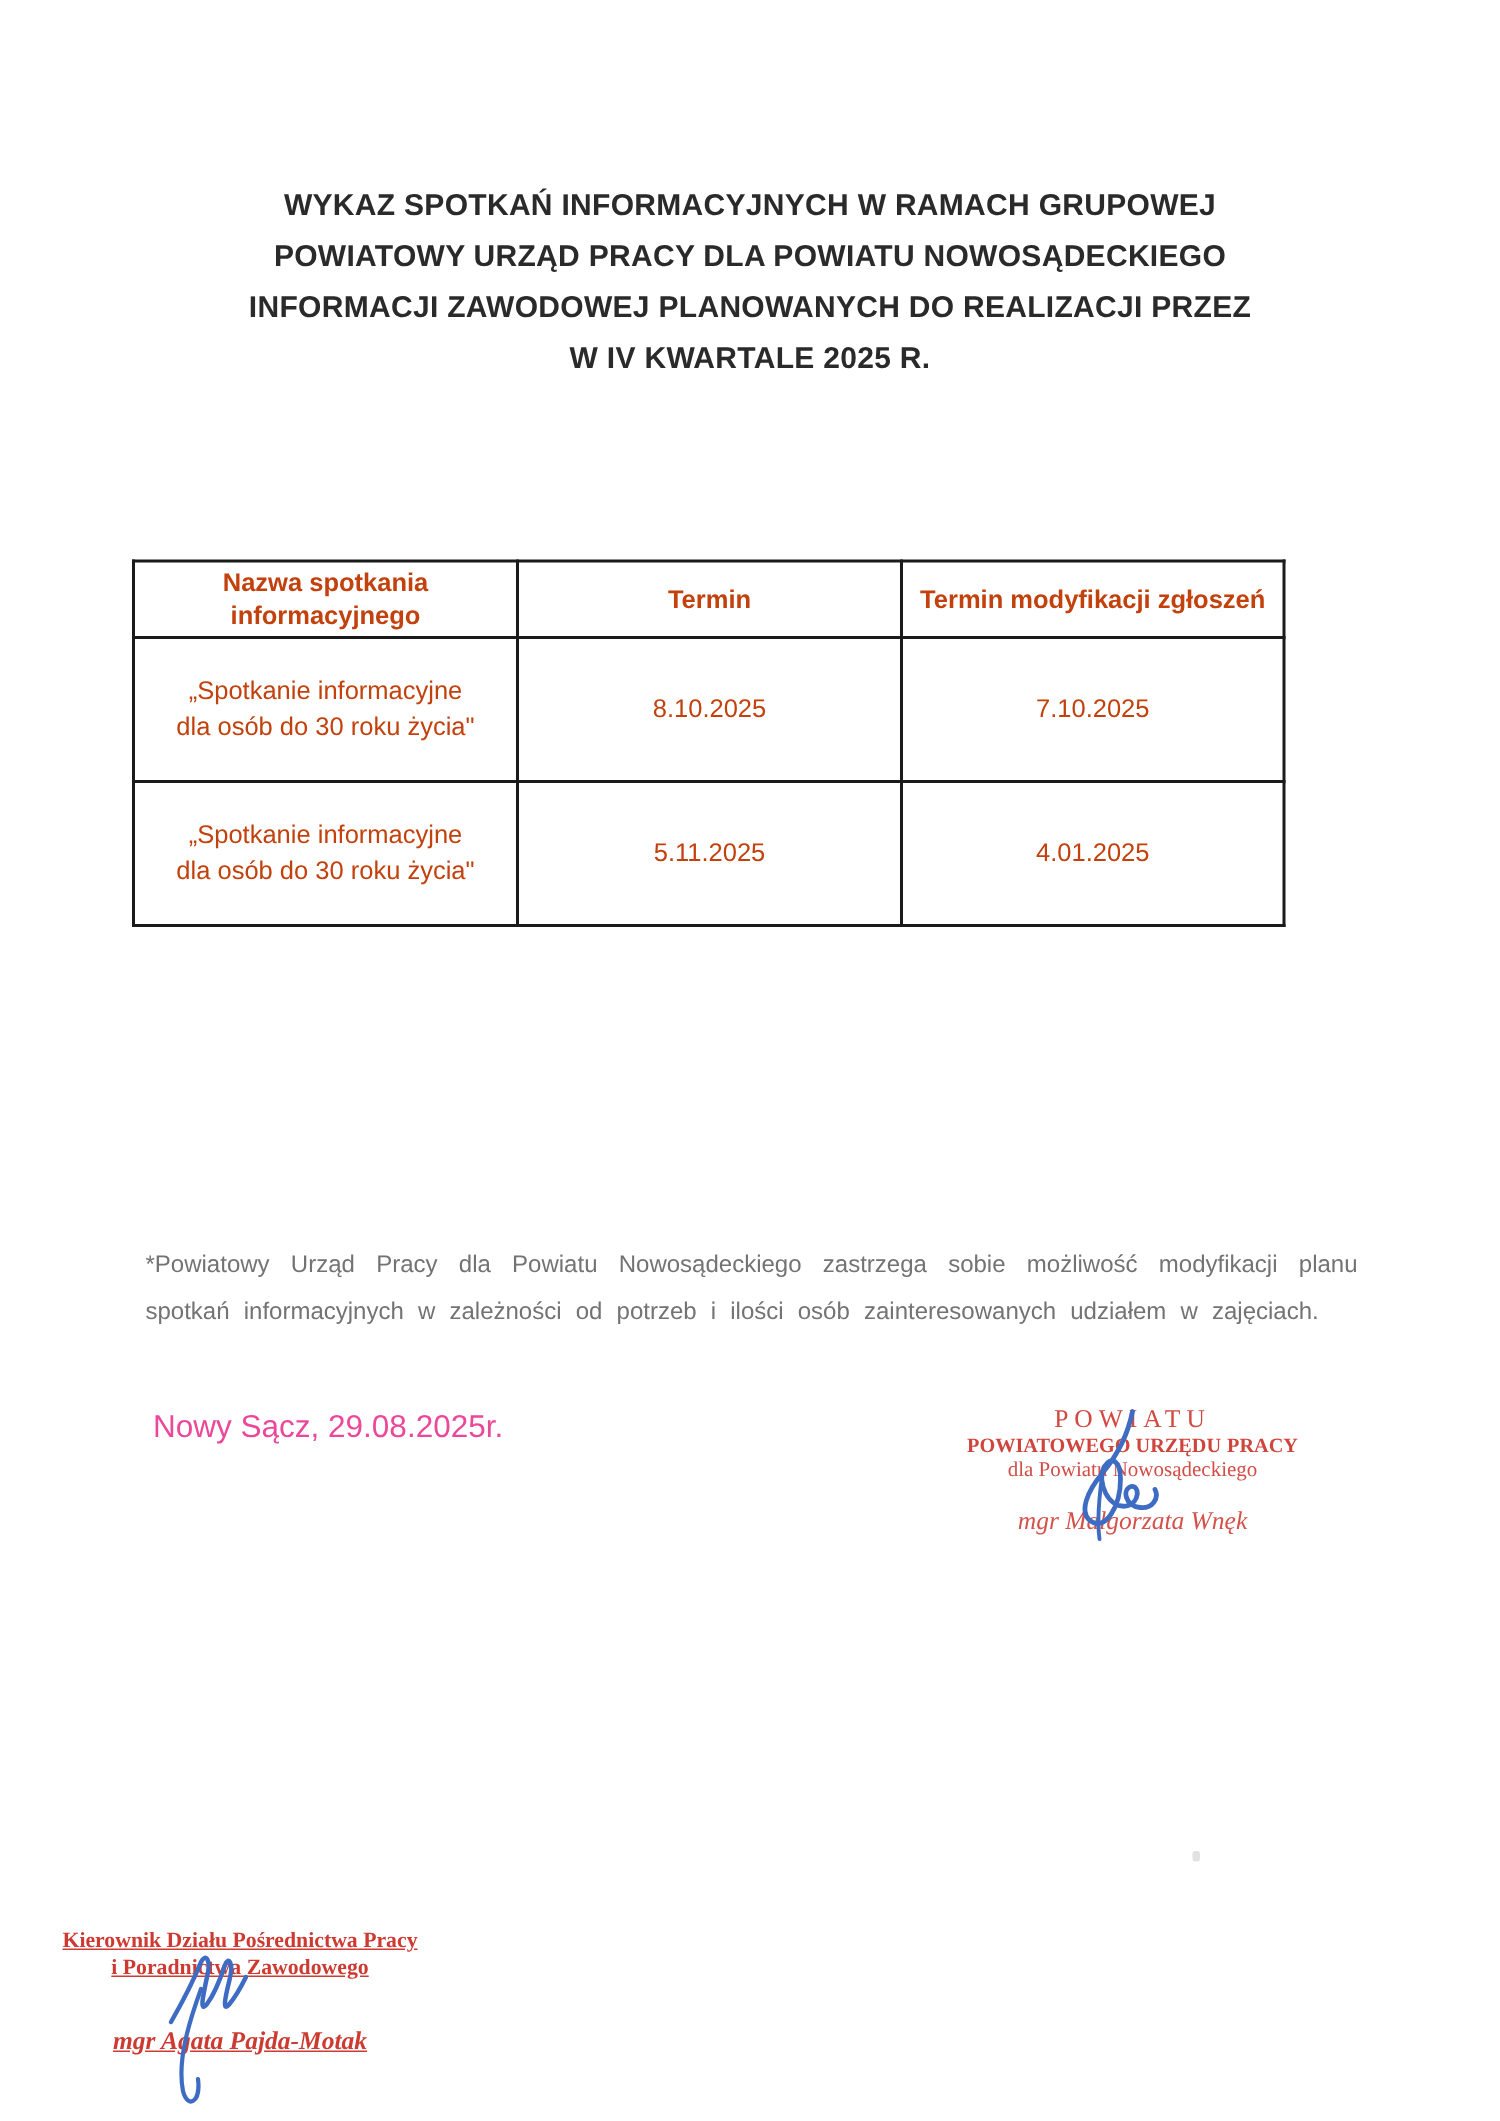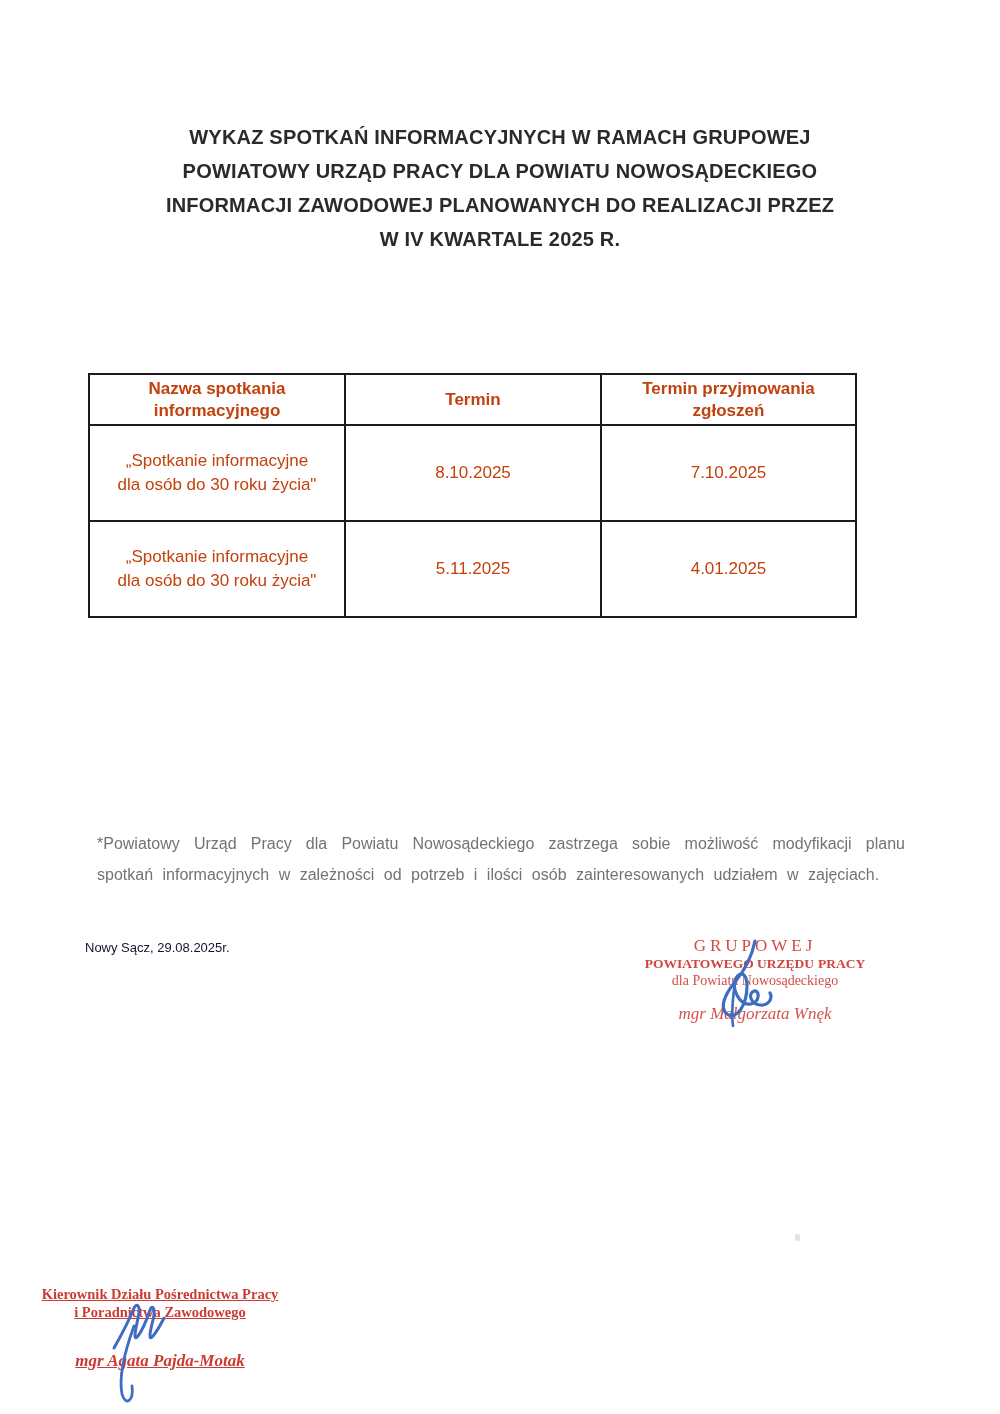--- a/index.html
+++ b/index.html
@@ -53,23 +53,23 @@
     left:97px;top:828px;width:808px;
     font-size:16px;
     line-height:31px;
     text-align:justify;
     word-spacing:5px;
     color:#737373;
     margin:0;
   }
   .place-date{
     position:absolute;
-    left:85px;top:940px;
-    font-size:13px;
-    color:#0f172a;
+    left:102px;top:940px;
+    font-size:21px;
+    color:#ec4899;
   }
   
   .stamp{
     position:absolute;
     font-family:"Liberation Serif", serif;
     color:var(--stamp-red);
     text-align:center;
   }
   .stamp-director{
     left:620px;top:936px;width:270px;
@@ -139,21 +139,21 @@
   <table class="meetings">
     <colgroup>
         <col style="width:256px">
         <col style="width:256px">
         <col style="width:255px">
       </colgroup>
     <thead>
       <tr>
         <th>Nazwa spotkania informacyjnego</th>
         <th>Termin</th>
-        <th>Termin przyjmowania zgłoszeń</th>
+        <th>Termin modyfikacji zgłoszeń</th>
       </tr>
     </thead>
     <tbody>
       <tr>
         <td>
           <div>„Spotkanie informacyjne</div>
           <div>dla osób do 30 roku życia"</div>
         </td>
         <td>8.10.2025</td>
         <td>7.10.2025</td>
@@ -167,21 +167,21 @@
         <td>4.01.2025</td>
       </tr>
     </tbody>
   </table>
 
   <p class="footnote">*Powiatowy Urząd Pracy dla Powiatu Nowosądeckiego zastrzega sobie możliwość modyfikacji planu spotkań informacyjnych w zależności od potrzeb i ilości osób zainteresowanych udziałem w zajęciach.</p>
 
   <div class="place-date">Nowy Sącz, 29.08.2025r.</div>
 
   <div class="stamp stamp-director">
-    <div class="s1">GRUPOWEJ</div>
+    <div class="s1">POWIATU</div>
     <div class="s2"><span>POWIATOWEGO URZĘDU</span><span class="bold-part">PRACY</span></div>
     <div class="s3">dla Powiatu Nowosądeckiego</div>
     <div class="sname">mgr Małgorzata Wnęk</div>
   </div>
 
   <svg class="sig sig-director" width="95" height="95" viewBox="0 0 95 95">
     <path stroke-width="3.2" d="M 50 3 C 47 18, 40 32, 30 44 C 20 56, 14 70, 22 76 C 32 83, 42 66, 42 48 C 42 36, 36 32, 31 40 C 26 50, 34 68, 46 66 C 55 64, 55 52, 49 53 C 43 55, 45 66, 55 67 C 63 68, 68 61, 65 55"></path>
     <path stroke-width="2.6" d="M 30 44 C 28 58, 26 74, 28 88"></path>
   </svg>
 

